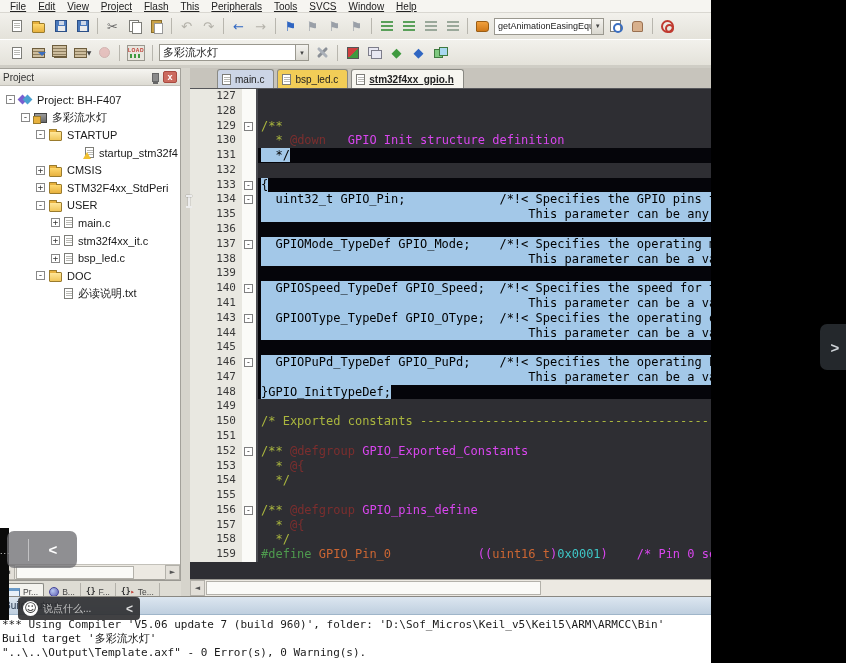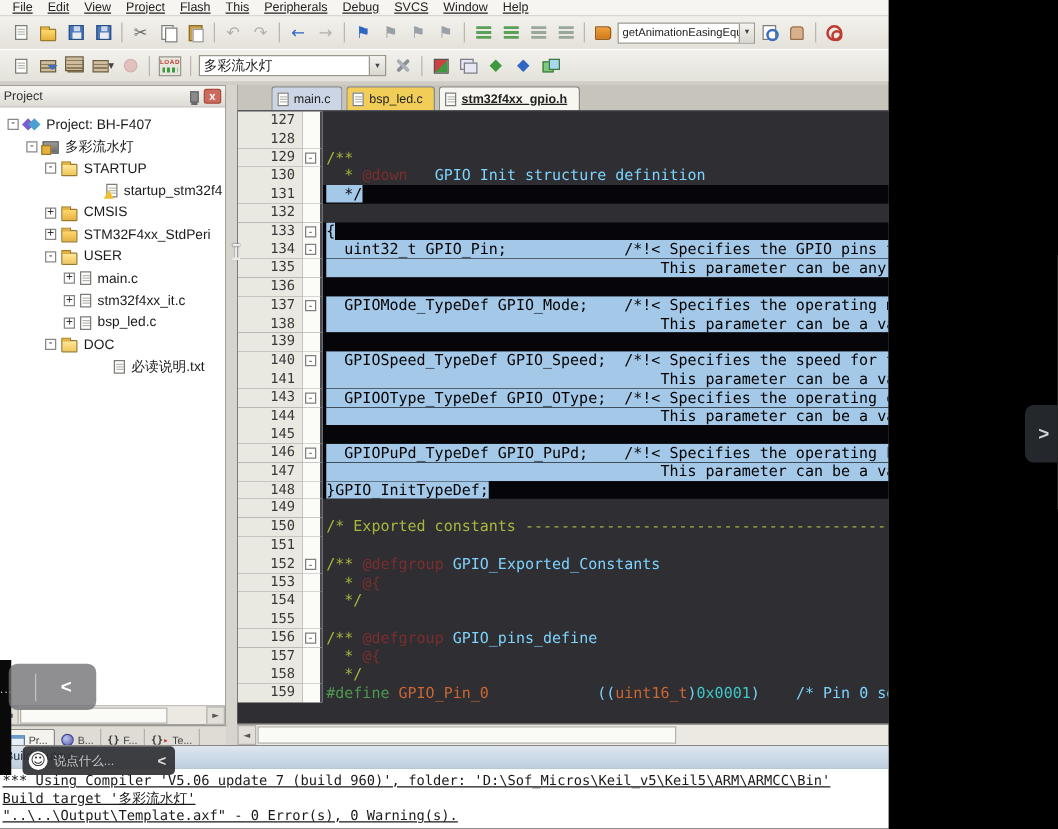--- a/index.html
+++ b/index.html
@@ -126,21 +126,21 @@
         text-align:right;padding-right:6px;line-height:14.79px;flex:none;}
   .fmargin{width:16px;background:#fbfbf8;border-right:2px solid #4a4b50;position:relative;flex:none;}
   .foldbox{position:absolute;left:2px;top:3px;width:9px;height:9px;border:1px solid #808080;background:#fff;
            color:#333;font:8px/7px "DejaVu Sans Mono",monospace;text-align:center;}
   .lbody{flex:1;font:12px/14.79px "DejaVu Sans Mono",monospace;white-space:pre;overflow:hidden;
          padding-left:3px;color:#cfcfcf;}
   .m-sel{background:#05050a;} .m-selempty{background:#05050a;}
   .seltext{background:#a3c8e8;color:#000;}
   .m-selfull{background:#05050a;}
   .m-selfull .seltext{display:inline-block;min-width:100%;}
-  .tk-g{color:#aab63e;} .tk-y{color:#7dd3fc;} .tk-r{color:#7c2e2e;} .tk-o{color:#cc6633;}
+  .tk-g{color:#aab63e;} .tk-y{color:#d946ef;} .tk-r{color:#7c2e2e;} .tk-o{color:#cc6633;}
   .tk-cy{color:#3fc6c6;margin-top:16px;} .tk-w{color:#cfcfcf;} .tk-kg{color:#4e9a4e;}
   .ed-hscroll{position:absolute;left:0;bottom:0;right:0;height:17px;background:#ece9e2;border-top:1px solid #9a9892;
               display:flex;align-items:center;}
   .ed-hscroll .sbtn{height:16px;}
   .ed-hscroll .sthumb{width:335px;height:14px;}
 
   
   .bottom-tabs{position:absolute;left:0;top:580px;width:181px;height:20px;background:#dedcd4;
                border-top:1px solid #9a9892;display:flex;align-items:flex-end;padding-left:2px;}
   .btab{height:17px;display:flex;align-items:center;gap:3px;padding:0 5px;font-size:8.5px;color:#444;
@@ -149,21 +149,21 @@
   .bti{font:bold 8px "DejaVu Sans Mono",monospace;color:#333;}
   .bti .ar{color:#c03a30;font-size:7px;}
   .i-ptab{width:12px;height:9px;background:#e8f0f8;border:1px solid #5a7aa0;border-top:3px solid #6a9ac8;}
   .i-books{width:10px;height:10px;border-radius:50%;background:radial-gradient(circle at 35% 35%,#b8c8f0,#5a5ab0);border:1px solid #44449a;}
 
   
   .build-panel{position:absolute;left:0;top:596px;width:711px;height:67px;background:#fff;border-top:1px solid #8a8882;}
   .bp-header{height:18px;background:linear-gradient(#dce6f0,#bfcfdf);border-bottom:1px solid #9fb5c9;
              display:flex;align-items:center;padding-left:4px;}
   .bp-title{font-size:10px;color:#24344a;}
-  .bp-body{padding:3px 2px 0 2px;font:11px/14px "DejaVu Sans Mono",monospace;color:#1a1a1a;white-space:pre;overflow:hidden;text-decoration:underline;}
+  .bp-body{padding:3px 2px 0 2px;font:11px/14px "DejaVu Sans Mono",monospace;color:#1a1a1a;white-space:pre;overflow:hidden;}
 
   
   .right-strip{position:absolute;left:711px;top:0;width:135px;height:663px;background:#000;}
   .right-tab{position:absolute;left:820px;top:324px;width:30px;height:46px;background:#24282c;
              border-radius:7px 0 0 7px;display:flex;align-items:center;justify-content:center;
              color:#cfd4d8;font-size:15px;font-weight:bold;z-index:50;}
   .left-black{position:absolute;left:0;top:528px;width:9px;height:92px;background:#0a0a0a;z-index:48;}
   .left-dots{position:absolute;left:0px;top:546px;color:#e8e8e8;font-size:9px;letter-spacing:1px;z-index:49;}
   .left-overlay{position:absolute;left:7px;top:531px;width:70px;height:37px;background:rgba(112,112,115,.78);
                 border-radius:7px;display:flex;align-items:center;z-index:50;}
@@ -187,21 +187,21 @@
   <div class="app">
 
     <div class="menubar" id="menubar">
         <span class="menu-item">File</span>
         <span class="menu-item">Edit</span>
         <span class="menu-item">View</span>
         <span class="menu-item">Project</span>
         <span class="menu-item">Flash</span>
         <span class="menu-item">This</span>
         <span class="menu-item">Peripherals</span>
-        <span class="menu-item">Debug</span>
+        <span class="menu-item">Tools</span>
         <span class="menu-item">SVCS</span>
         <span class="menu-item">Window</span>
         <span class="menu-item">Help</span>
       </div>
 
     <div class="toolbar tb1">
       <span class="tbi">
           <span class="i-page"></span>
         </span>
       <span class="tbi">
@@ -368,21 +368,21 @@
           <div class="trow" style="padding-left: 51px;">
             <span class="exp">+</span>
             <span class="ti i-page sm"></span>
             <span class="tlabel">bsp_led.c</span>
           </div>
           <div class="trow" style="padding-left: 36px;">
             <span class="exp">-</span>
             <span class="ti i-folder-open"></span>
             <span class="tlabel">DOC</span>
           </div>
-          <div class="trow" style="padding-left: 78px;">
+          <div class="trow" style="padding-left: 51px;">
             <span class="expsp"></span>
             <span class="ti i-page sm"></span>
             <span class="tlabel">必读说明.txt</span>
           </div>
         </div>
       <div class="pp-hscroll">
         <span class="sbtn gi">◄</span>
         <span class="sthumb"></span>
         <span class="strack"></span>
         <span class="sbtn gi">►</span>

